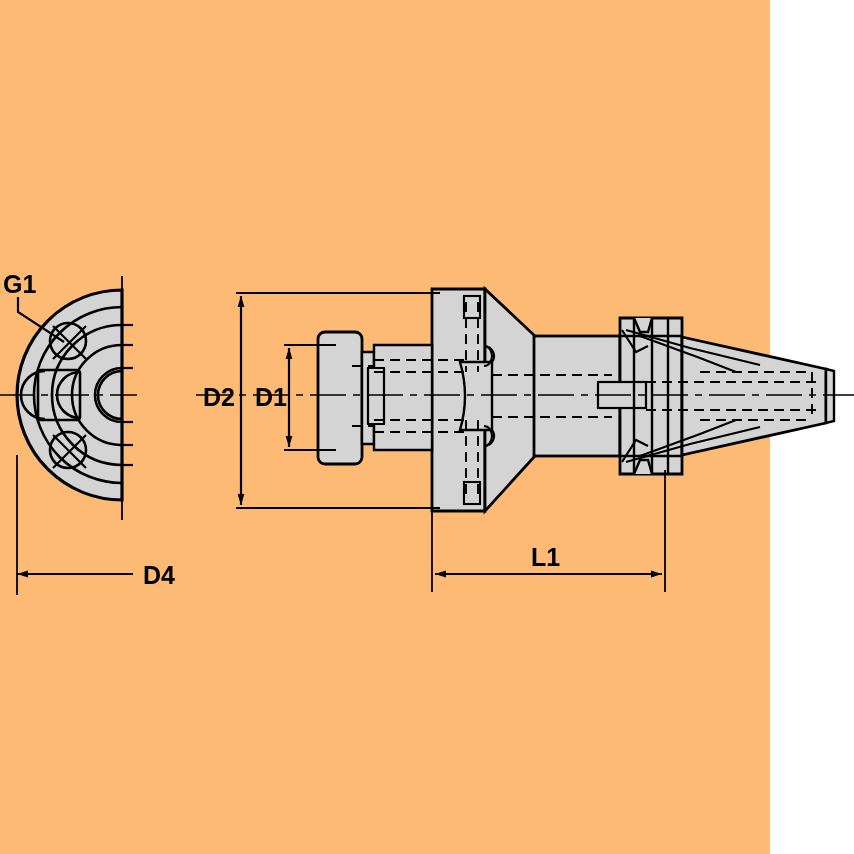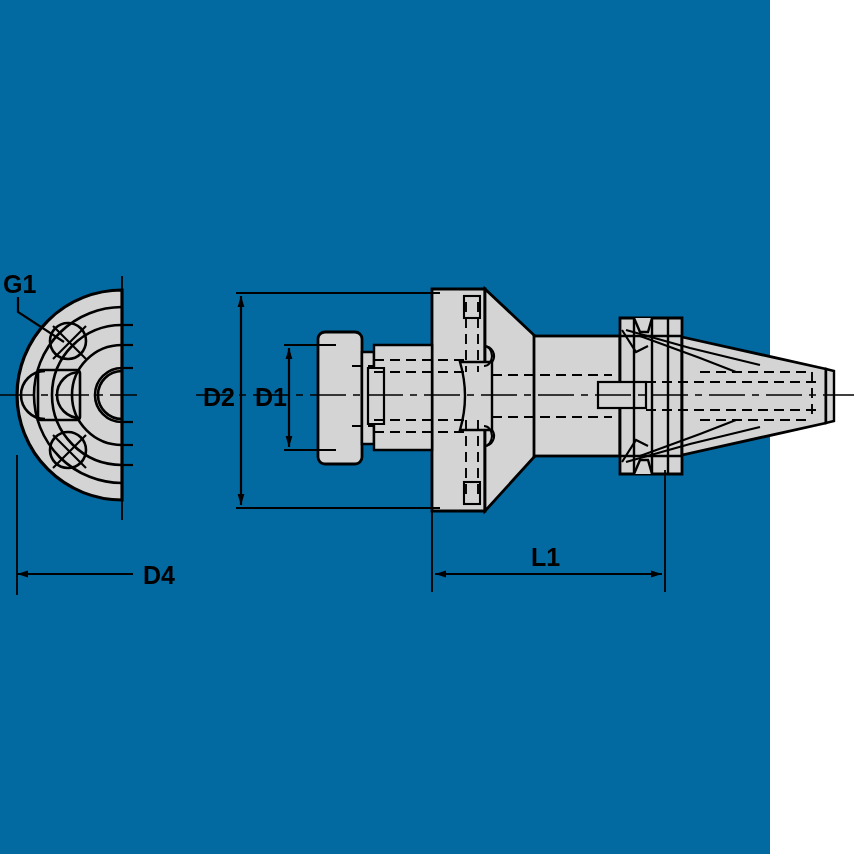--- a/index.html
+++ b/index.html
@@ -10,21 +10,21 @@
   body {
     width: 854px;
     height: 854px;
     font-family: "Liberation Sans", sans-serif;
     overflow: hidden;
   }
   #drawing-root {
     position: relative;
     width: 770px;
     height: 854px;
-    background: #0369a1;
+    background: #fdba74;
   }
   svg#technical-drawing {
     display: block;
     width: 854px;
     height: 854px;
   }
   .dim-label {
     font-family: "Liberation Sans", sans-serif;
     font-size: 25px;
     font-weight: bold;

